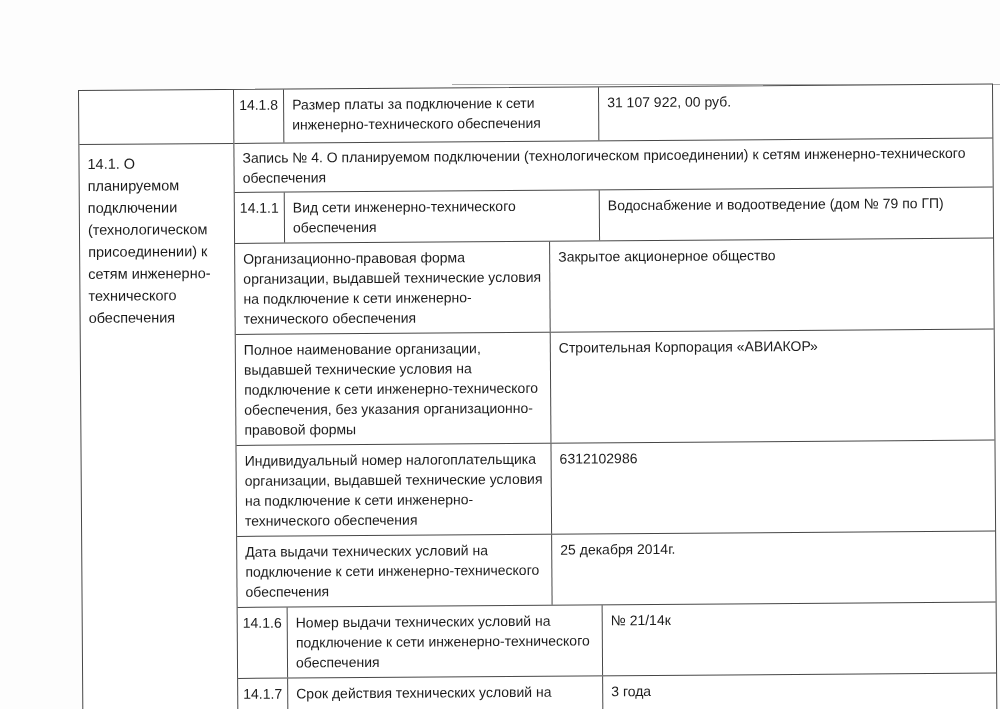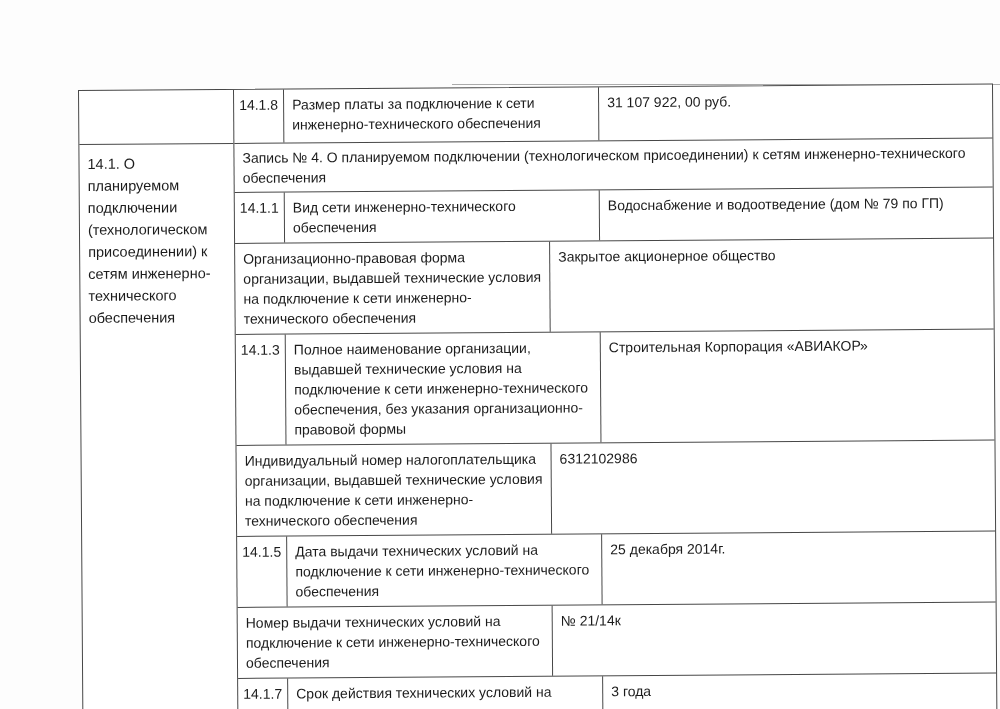--- a/index.html
+++ b/index.html
@@ -111,37 +111,36 @@
     <div class="desc-cell">Вид сети инженерно-технического обеспечения</div>
     <div class="value-cell">Водоснабжение и водоотведение (дом № 79 по ГП)</div>
   </div>
 
   <div class="row">
     <div class="desc-cell">Организационно-правовая форма организации, выдавшей технические условия на подключение к сети инженерно-технического обеспечения</div>
     <div class="value-cell">Закрытое акционерное общество</div>
   </div>
 
   <div class="row">
-    <div class="code-cell">14.1.3</div>
     <div class="desc-cell">Полное наименование организации, выдавшей технические условия на подключение к сети инженерно-технического обеспечения, без указания организационно-правовой формы</div>
     <div class="value-cell">Строительная Корпорация «АВИАКОР»</div>
   </div>
 
   <div class="row">
     <div class="desc-cell">Индивидуальный номер налогоплательщика организации, выдавшей технические условия на подключение к сети инженерно-технического обеспечения</div>
     <div class="value-cell">6312102986</div>
   </div>
 
   <div class="row">
-    <div class="code-cell">14.1.5</div>
     <div class="desc-cell">Дата выдачи технических условий на подключение к сети инженерно-технического обеспечения</div>
     <div class="value-cell">25 декабря 2014г.</div>
   </div>
 
   <div class="row">
+    <div class="code-cell">14.1.6</div>
     <div class="desc-cell">Номер выдачи технических условий на подключение к сети инженерно-технического обеспечения</div>
     <div class="value-cell">№ 21/14к</div>
   </div>
 
   <div class="row">
     <div class="code-cell">14.1.7</div>
     <div class="desc-cell">Срок действия технических условий на подключение к сети инженерно-технического обеспечения</div>
     <div class="value-cell">3 года</div>
   </div>
 </div>

